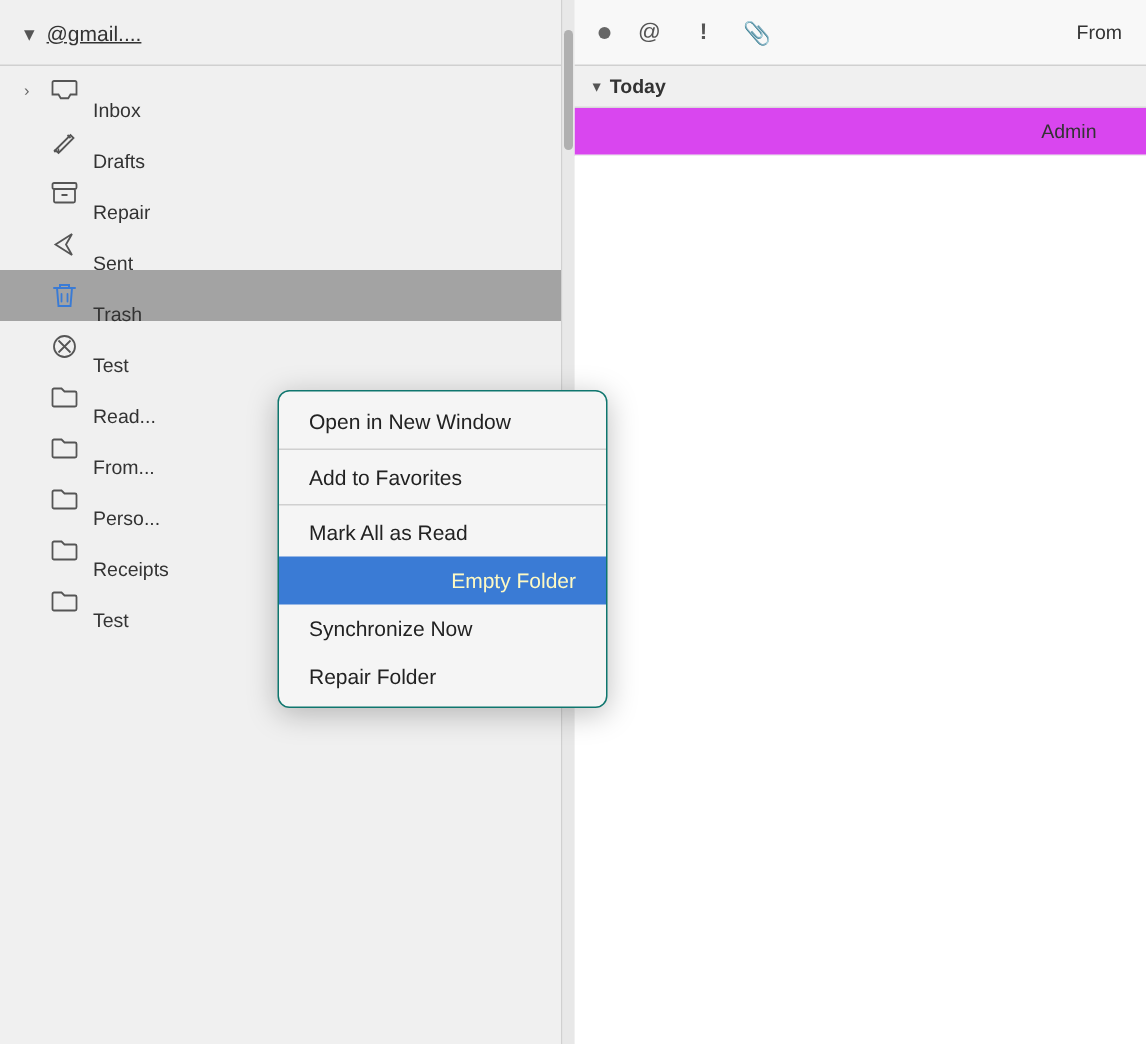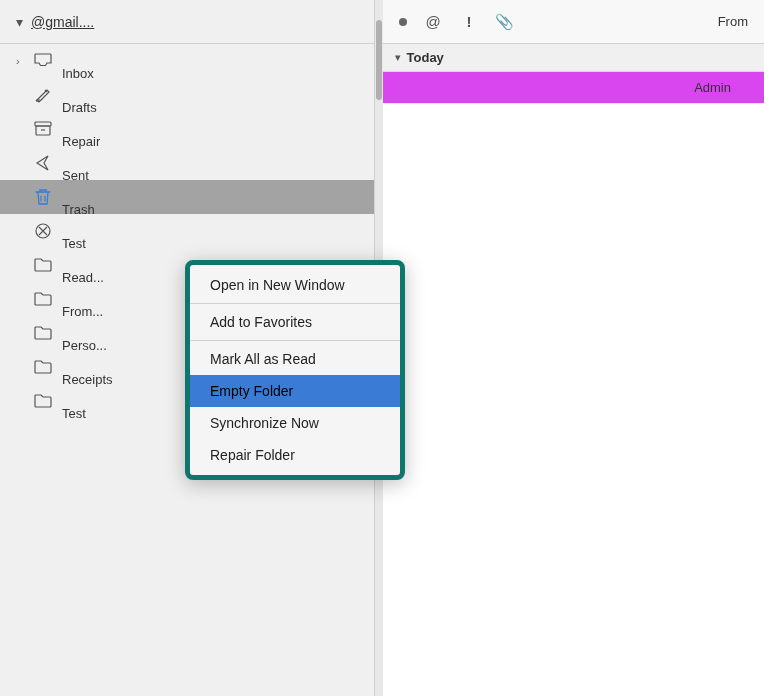--- a/index.html
+++ b/index.html
@@ -188,40 +188,41 @@
       font-size: 13px;
       color: #333;
       margin-left: auto;
     }
 
     .context-menu {
       position: fixed;
       top: 260px;
       left: 185px;
       background: #f5f5f5;
-      border: 5px solid #0f766e;
+      border: 1px solid #0f766e;
       border-radius: 8px;
       box-shadow: 0 4px 20px rgba(0,0,0,0.25);
       min-width: 220px;
       z-index: 200;
       padding: 4px 0;
       overflow: hidden;
     }
 
     .context-menu-item {
       padding: 8px 20px;
       font-size: 14px;
       color: #222;
       cursor: pointer;
       display: block;
     }
 
     .context-menu-item.highlighted {
       background: #3a7bd5;
-      color: #000000;
+      color: #fef9c3;
+      text-align: right;
     }
 
     .context-menu-divider {
       height: 1px;
       background: #d0d0d0;
       margin: 2px 0;
     }
   </style>
 </head>
 <body>

